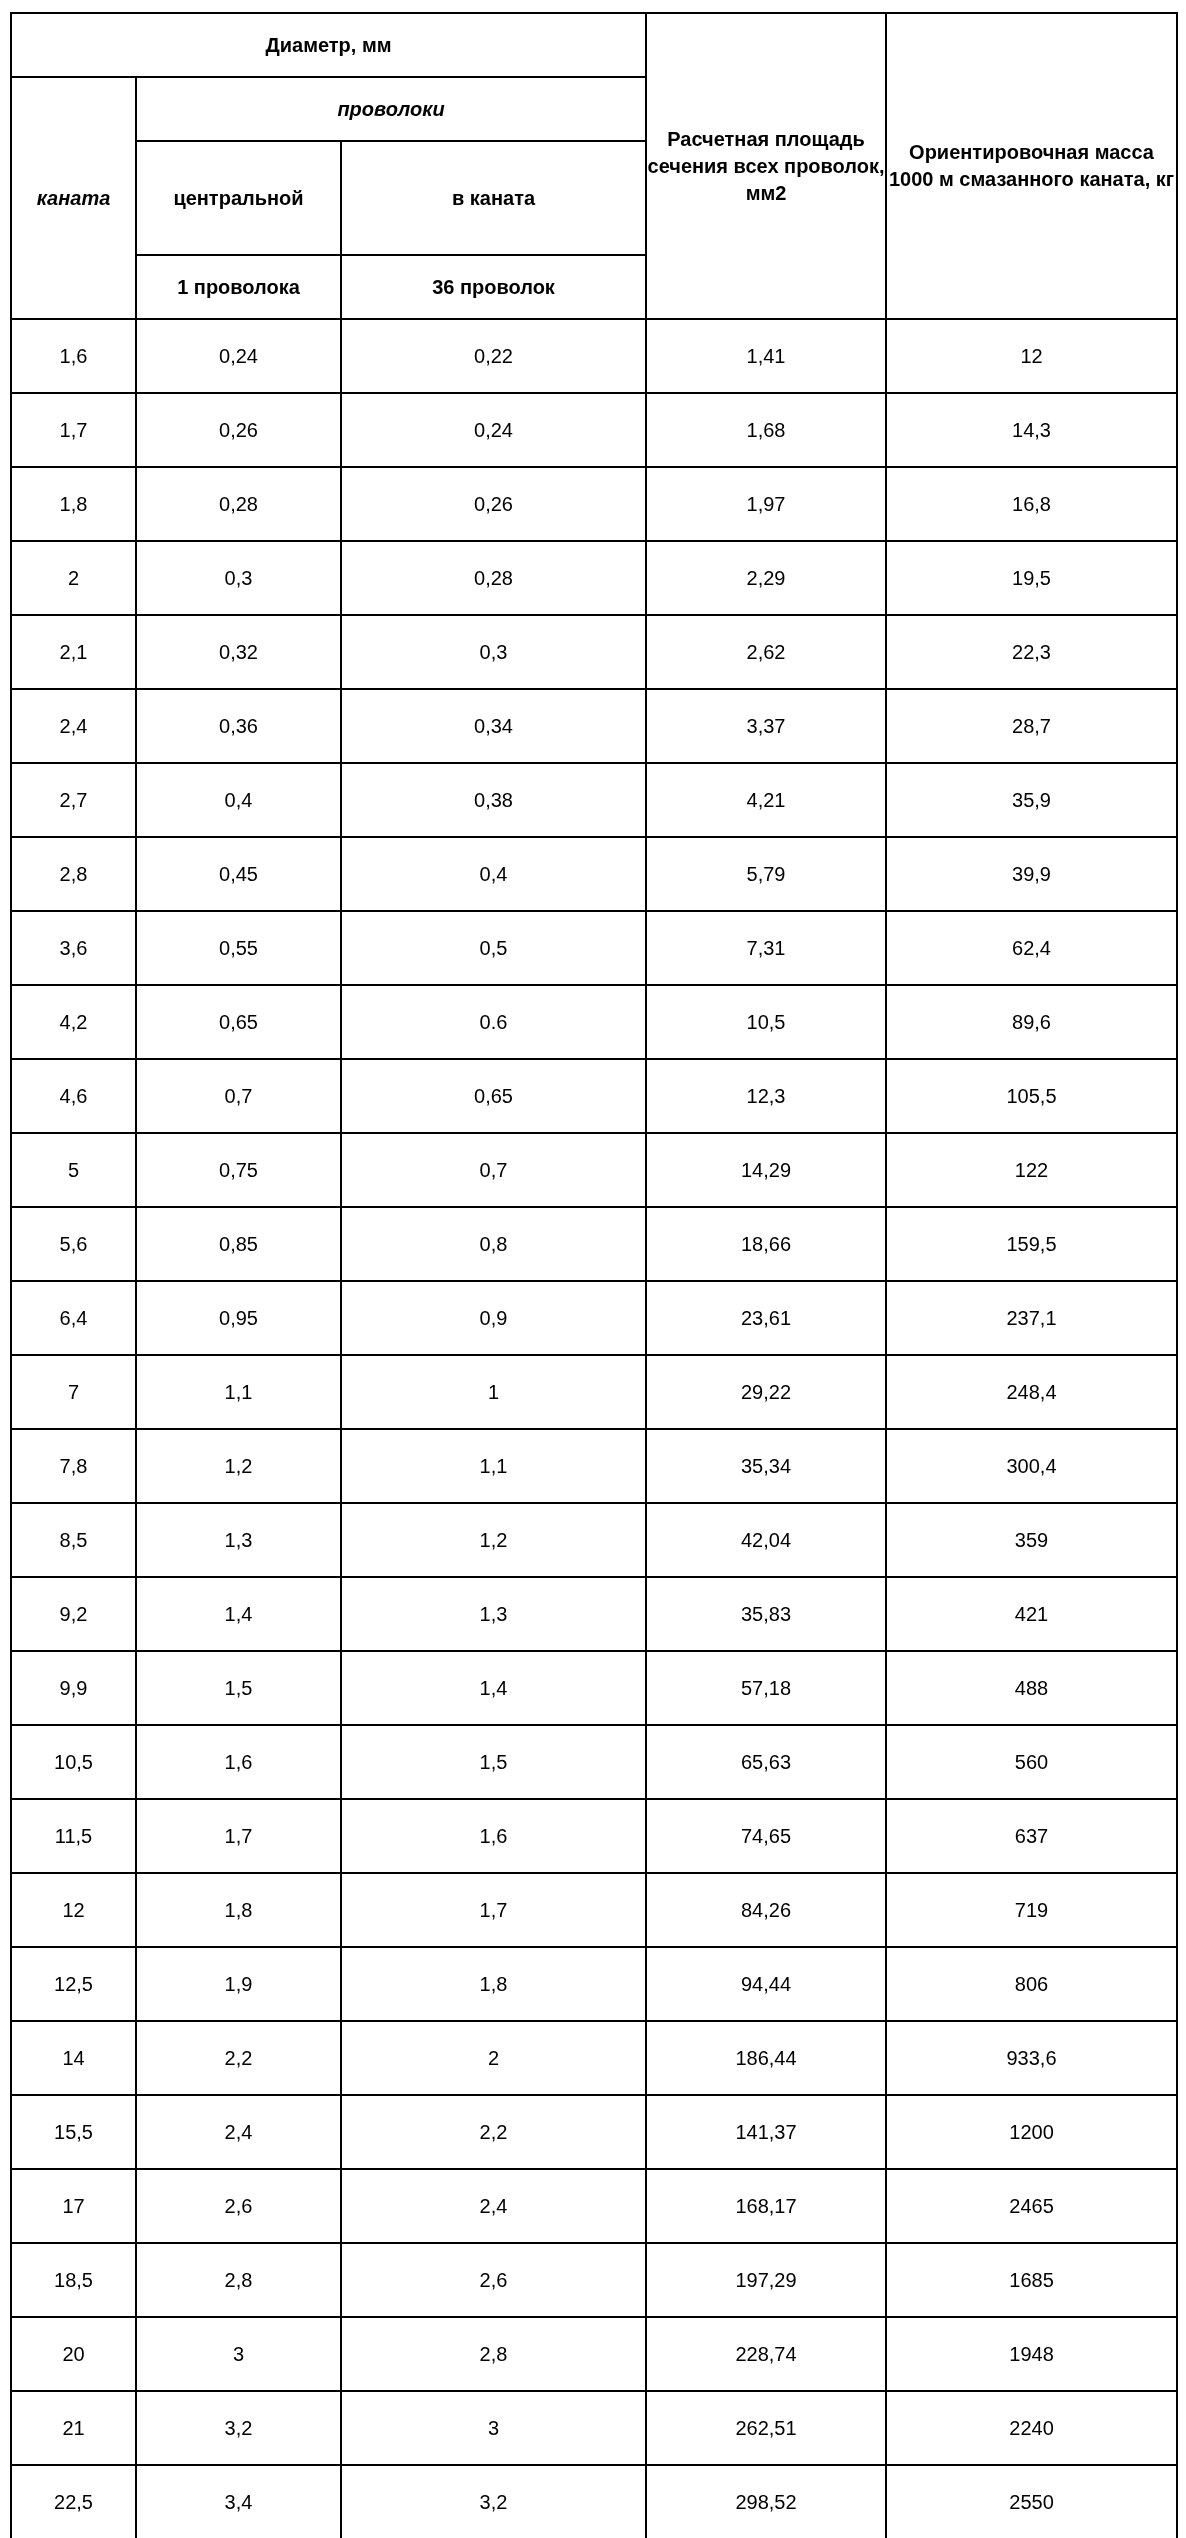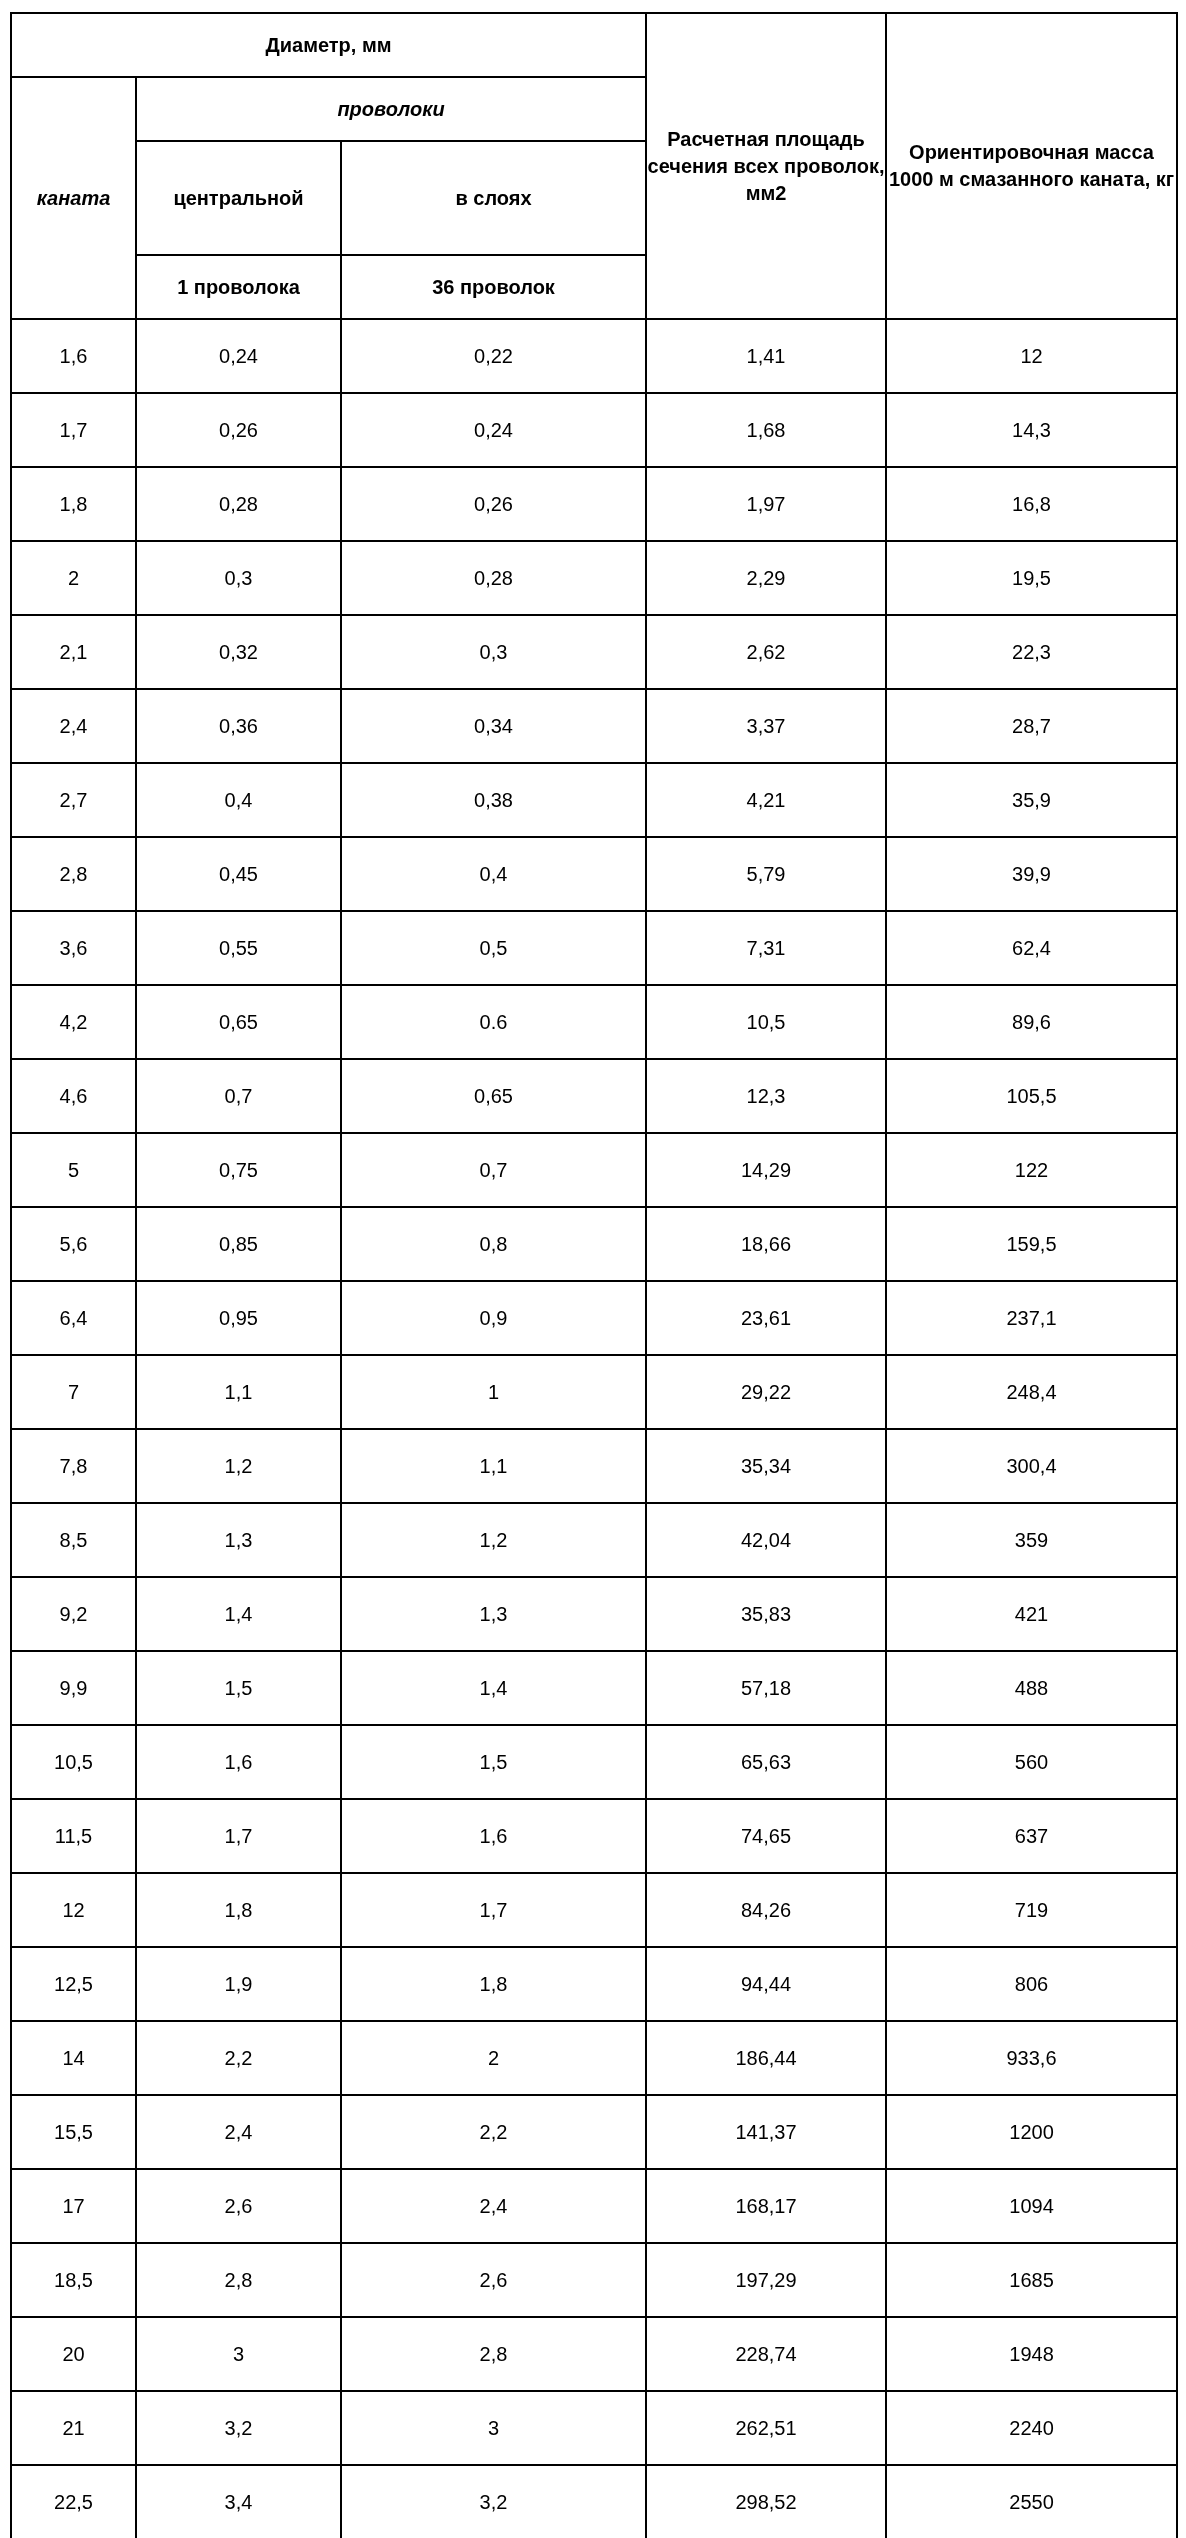--- a/index.html
+++ b/index.html
@@ -68,21 +68,21 @@
         <th class="h-diam" colspan="3">Диаметр, мм</th>
         <th rowspan="4">Расчетная площадь сечения всех проволок, мм2</th>
         <th rowspan="4">Ориентировочная масса 1000 м смазанного каната, кг</th>
       </tr>
       <tr>
         <th class="h-prov" rowspan="3">каната</th>
         <th class="h-prov" colspan="2">проволоки</th>
       </tr>
       <tr>
         <th class="h-mid">центральной</th>
-        <th class="h-mid">в слоях</th>
+        <th class="h-mid">в каната</th>
       </tr>
       <tr>
         <th class="h-sub">1 проволока</th>
         <th class="h-sub">36 проволок</th>
       </tr>
     </thead>
     <tbody id="tbody">
         <tr>
           <td>1,6</td>
           <td>0,24</td>
@@ -256,21 +256,21 @@
           <td>2,4</td>
           <td>2,2</td>
           <td>141,37</td>
           <td>1200</td>
         </tr>
         <tr>
           <td>17</td>
           <td>2,6</td>
           <td>2,4</td>
           <td>168,17</td>
-          <td>1094</td>
+          <td>2465</td>
         </tr>
         <tr>
           <td>18,5</td>
           <td>2,8</td>
           <td>2,6</td>
           <td>197,29</td>
           <td>1685</td>
         </tr>
         <tr>
           <td>20</td>

